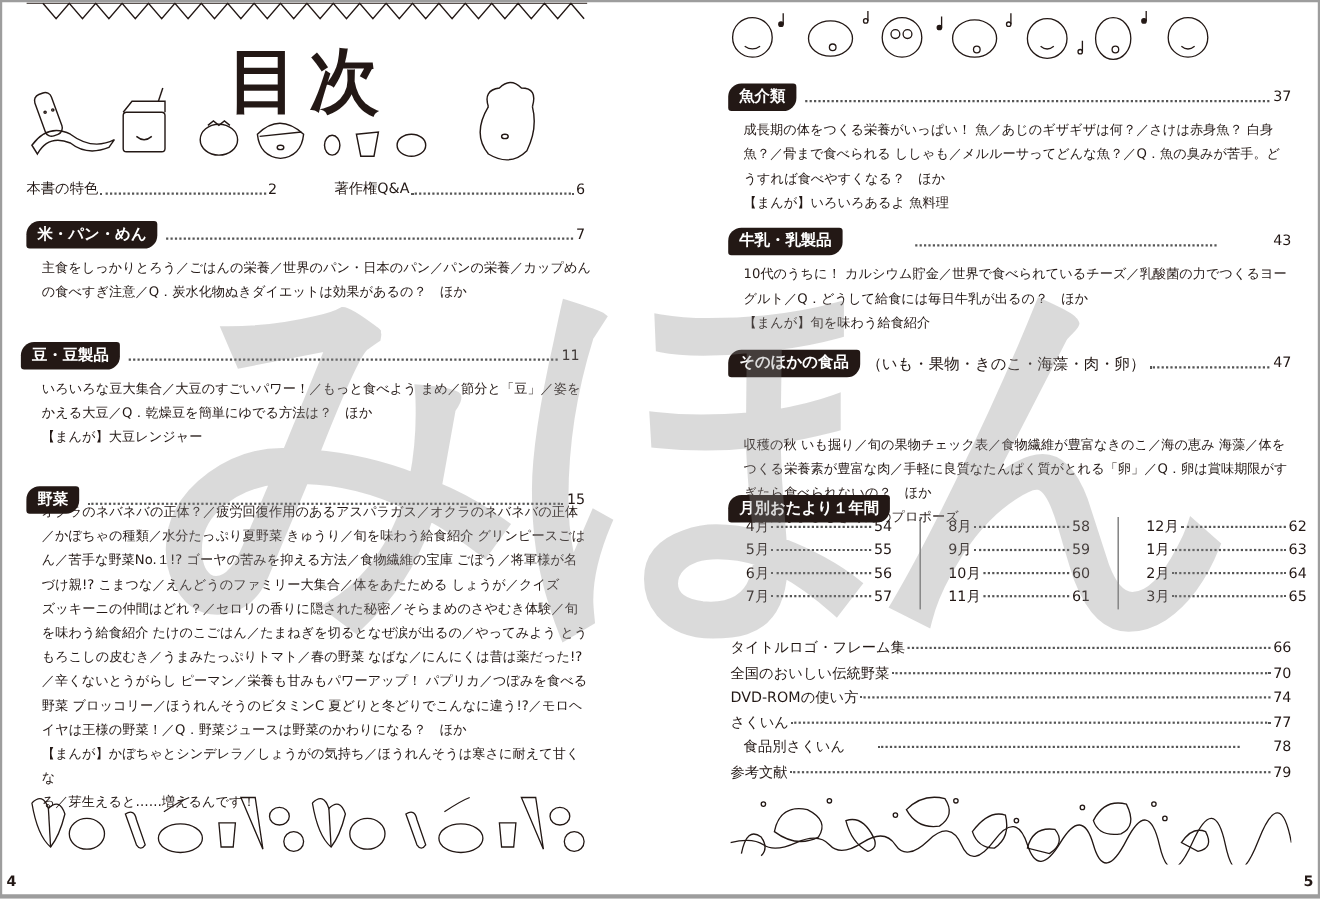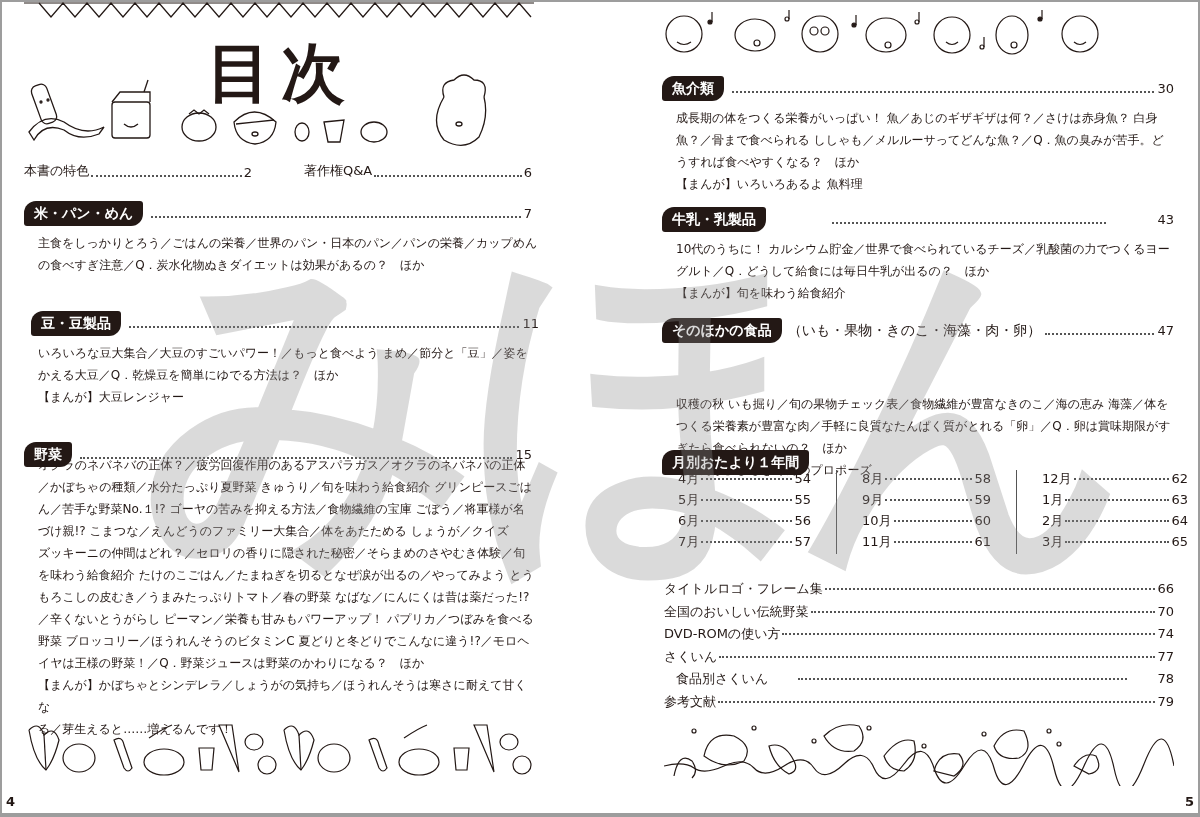--- a/index.html
+++ b/index.html
@@ -117,21 +117,21 @@
     <div class="sec-head" style="left:22px; top:199px; width:508px;">
       <span class="pill">米・パン・めん</span>
       <span class="dots"></span>
       <span class="num">7</span>
     </div>
     <div class="body-text" style="left:36px; top:230px; width:500px;">
       <p>主食をしっかりとろう／ごはんの栄養／世界のパン・日本のパン／パンの栄養／カップめん</p>
       <p>の食べすぎ注意／Q．炭水化物ぬきダイエットは効果があるの？　ほか</p>
     </div>
 
-    <div class="sec-head" style="left:29px; top:309px; width:508px;">
+    <div class="sec-head" style="left:17px; top:309px; width:508px;">
       <span class="pill">豆・豆製品</span>
       <span class="dots"></span>
       <span class="num">11</span>
     </div>
     <div class="body-text" style="left:36px; top:340px; width:500px;">
       <p>いろいろな豆大集合／大豆のすごいパワー！／もっと食べよう まめ／節分と「豆」／姿を</p>
       <p>かえる大豆／Q．乾燥豆を簡単にゆでる方法は？　ほか</p>
       <p>【まんが】大豆レンジャー</p>
     </div>
 
@@ -259,21 +259,21 @@
         <g>
             <circle cx="418" cy="27" r="18"></circle>
             <path d="M412 35 Q418 40 424 35"></path>
           </g>
       </svg>
     </div>
 
     <div class="sec-head" style="left:60px; top:74px; width:512px;">
       <span class="pill">魚介類</span>
       <span class="dots"></span>
-      <span class="num">30</span>
+      <span class="num">37</span>
     </div>
     <div class="body-text" style="left:74px; top:105px; width:500px;">
       <p>成長期の体をつくる栄養がいっぱい！ 魚／あじのギザギザは何？／さけは赤身魚？ 白身</p>
       <p>魚？／骨まで食べられる ししゃも／メルルーサってどんな魚？／Q．魚の臭みが苦手。ど</p>
       <p>うすれば食べやすくなる？　ほか</p>
       <p>【まんが】いろいろあるよ 魚料理</p>
     </div>
 
     <div class="sec-head" style="left:60px; top:205px; width:512px;gap:48px;">
       <span class="pill">牛乳・乳製品</span>

